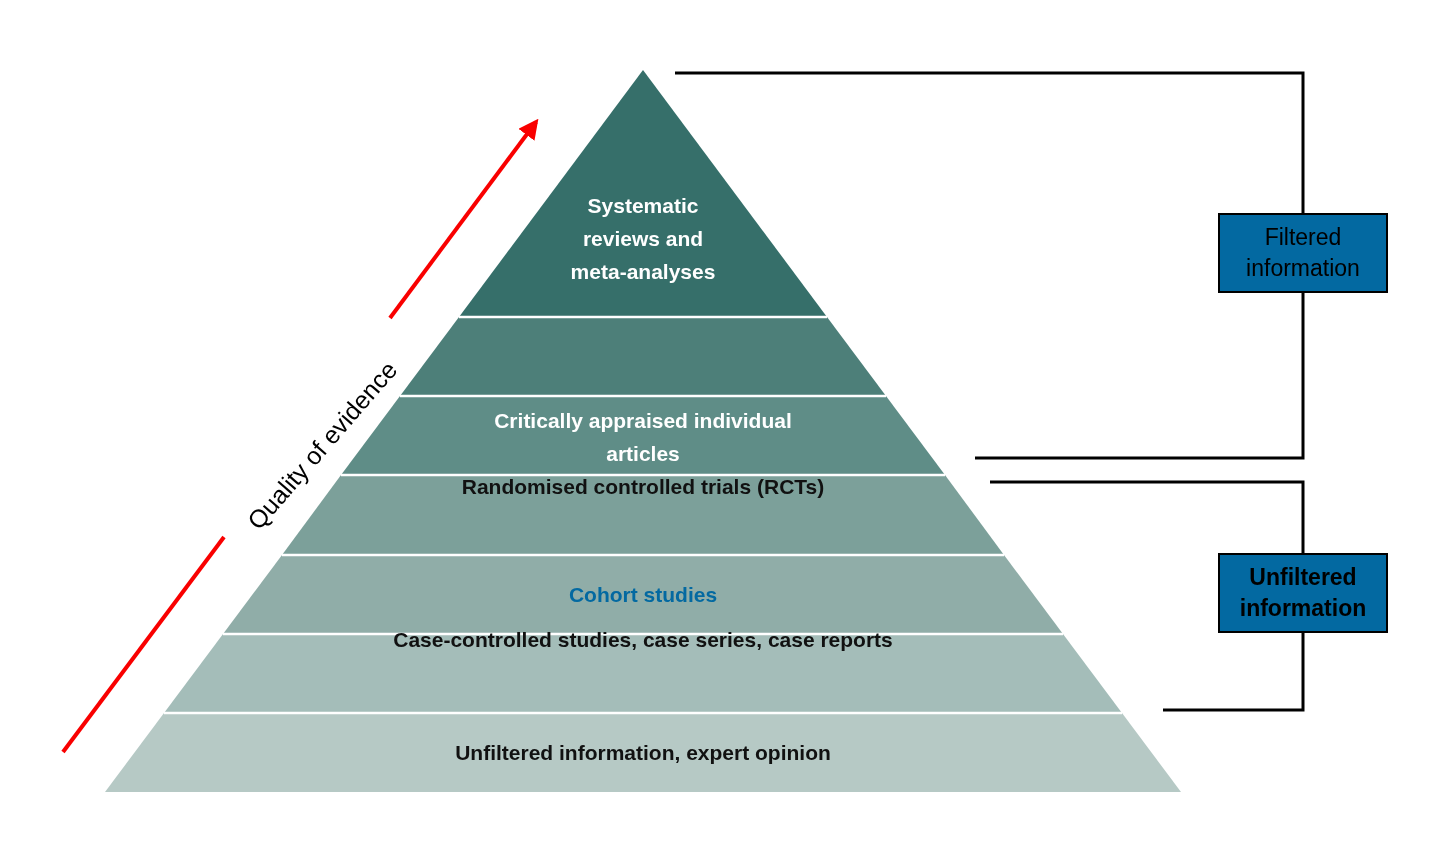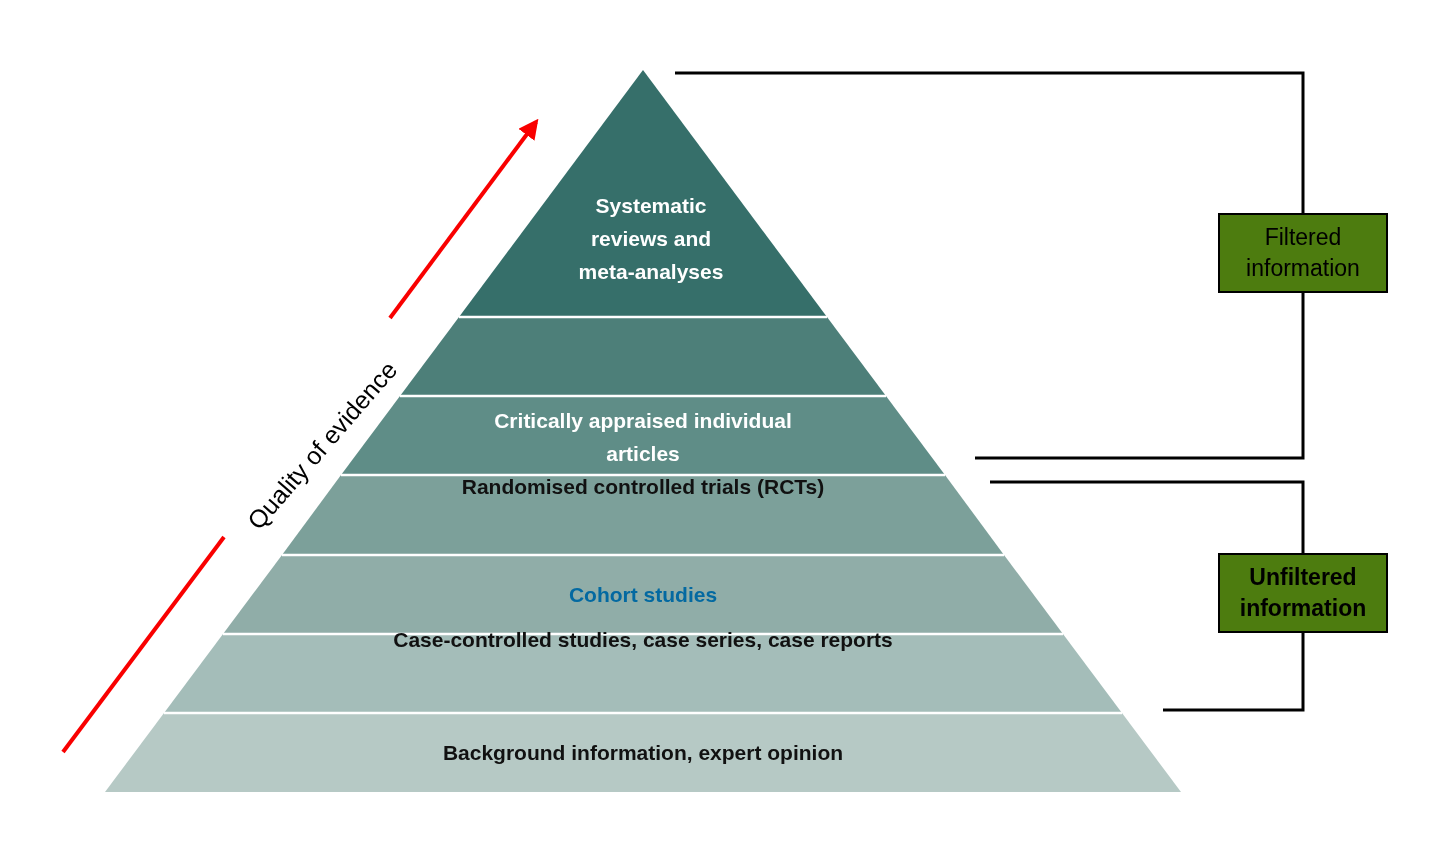--- a/index.html
+++ b/index.html
@@ -35,21 +35,21 @@
     top: 445px;
     transform: translate(-50%, -50%) rotate(-49deg);
     font-size: 25px;
     line-height: 28px;
     white-space: nowrap;
   }
   .info-box {
     position: absolute;
     width: 170px;
     height: 80px;
-    background: #4d7c0f;
+    background: #0369a1;
     border: 2px solid #000000;
     display: flex;
     flex-direction: column;
     align-items: center;
     justify-content: center;
     text-align: center;
     font-size: 23px;
     line-height: 31px;
     color: #000000;
     box-sizing: border-box;
@@ -83,21 +83,21 @@
     <line x1="164" y1="713" x2="1122" y2="713" stroke-width="2.5" stroke="#FFFFFF"></line>
 
     <polyline points="675,73 1303,73 1303,458 975,458" fill="none" stroke-width="3" stroke="#000000"></polyline>
 
     <polyline points="990,482 1303,482 1303,710 1163,710" fill="none" stroke-width="3" stroke="#000000"></polyline>
 
     <line x1="63" y1="752" x2="224" y2="537" stroke-width="4" stroke="#F90000"></line>
     <line x1="390" y1="318" x2="536" y2="122" stroke-width="4" marker-end="url(#arrowhead)" stroke="#F90000"></line>
   </svg>
 
-  <div class="lvl-label" style="left: 643px; top: 238px; color: rgb(255, 255, 255); margin-left: 8px;">
+  <div class="lvl-label" style="left: 643px; top: 238px; color: rgb(255, 255, 255);">
     <div>Systematic</div>
     <div>reviews and</div>
     <div>meta-analyses</div>
   </div>
 
 
   <div class="lvl-label" style="left: 643px; top: 437px; color: rgb(255, 255, 255);">
     <div>Critically appraised individual</div>
     <div>articles</div>
   </div>
@@ -108,21 +108,21 @@
 
   <div class="lvl-label" style="left: 643px; top: 594px; color: #0369a1;">
     <div>Cohort studies</div>
   </div>
 
   <div class="lvl-label" style="left: 643px; top: 639px; color: rgb(17, 17, 17);">
     <div>Case-controlled studies, case series, case reports</div>
   </div>
 
   <div class="lvl-label" style="left: 643px; top: 752px; color: rgb(17, 17, 17);">
-    <div>Background information, expert opinion</div>
+    <div>Unfiltered information, expert opinion</div>
   </div>
 
   <div class="axis-label" style="color: rgb(0, 0, 0);">Quality of evidence</div>
 
   <div class="info-box" style="left:1218px; top:213px;">
     <div>Filtered</div>
     <div>information</div>
   </div>
 
   <div class="info-box" style="left:1218px; top:553px;font-weight:bold;">

